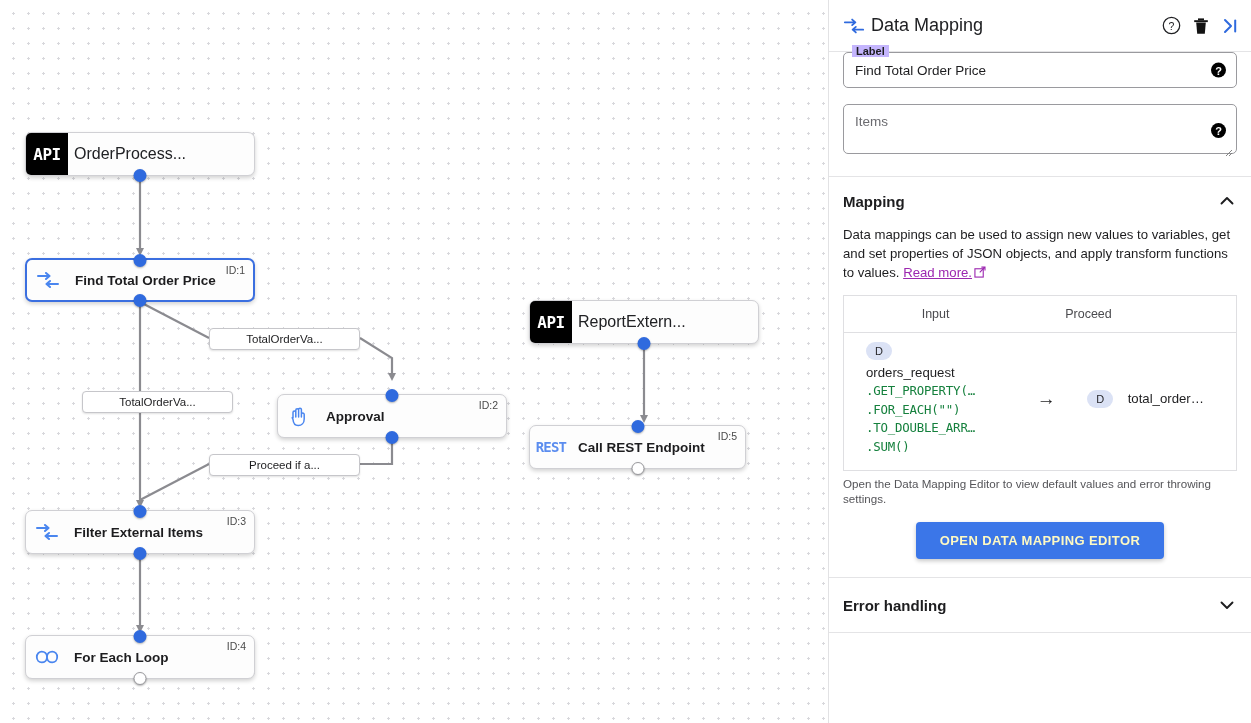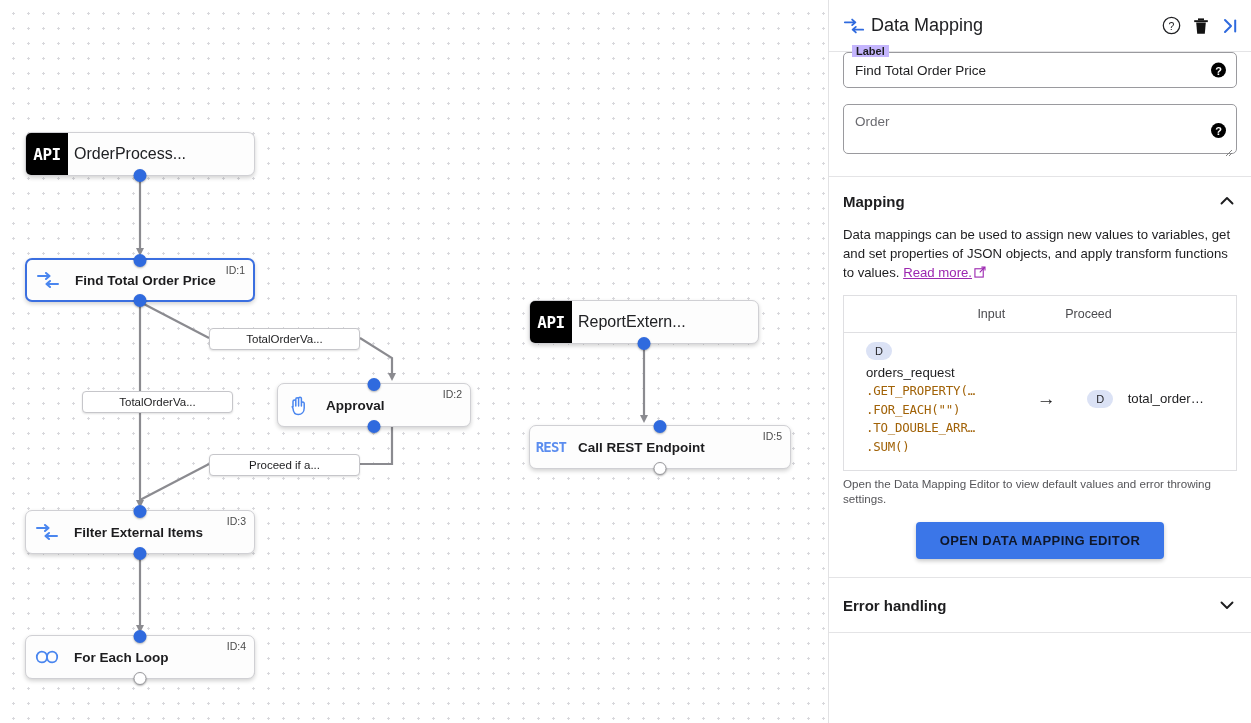--- a/index.html
+++ b/index.html
@@ -127,46 +127,46 @@
     cursor: nwse-resize;
   }
   .divider { height: 1px; background: #e4e4e6; margin: 10px 0 0; }
 
   .desc { font-size: 13.2px; line-height: 19px; color: #1d1d1f; padding: 0 0 12px; }
   .readmore { color: #9c27b0; text-decoration: underline; cursor: pointer; }
   .extlink { display: inline-block; vertical-align: -1px; margin-left: 2px; }
 
   table.maptable { width: 100%; border-collapse: collapse; border: 1px solid #dfdfe2; }
   table.maptable th {
-    text-align: right; font-size: 12.5px; font-weight: 400; color: #4a4a4e;
+    text-align: center; font-size: 12.5px; font-weight: 400; color: #4a4a4e;
     padding: 11px 0 11px 22px; border-bottom: 1px solid #dfdfe2;
   }
   table.maptable th.out { padding-left: 0; text-align: left; }
   table.maptable td { vertical-align: middle; padding: 8px 0 14px 22px; }
   .chip {
     display: inline-flex; align-items: center; justify-content: center;
     min-width: 26px; height: 18px; border-radius: 9px;
     background: #dbe2f5; color: #26262a; font-size: 11px; padding: 0 7px;
   }
   .expr { margin-top: 4px; }
   .expr .v {
     font-size: 13.2px; color: #1d1d1f; line-height: 18px;
     font-family: "Liberation Sans", sans-serif;
   }
   .expr .m {
-    font-size: 12.4px; color: #a16207; line-height: 18.5px;
+    font-size: 12.4px; color: #15803d; line-height: 18.5px;
     font-family: "DejaVu Sans Mono", monospace; letter-spacing: -0.2px;
   }
   .arrowcell { text-align: center; font-size: 19px; color: #1d1d1f; padding: 0; width: 60px; }
   .outcell { white-space: nowrap; }
   .outcell .oname { font-size: 13.2px; color: #1d1d1f; margin-left: 10px; }
   .hint { font-size: 11.6px; color: #555559; padding: 5px 0 0; line-height: 15px; }
   .btnwrap { display: flex; justify-content: center; padding: 16px 0 18px; }
   .btn-primary {
-    background: #3b76e8; color: #0f172a; border: none; border-radius: 4px;
+    background: #3b76e8; color: #fef9c3; border: none; border-radius: 4px;
     font-size: 13px; font-weight: 700; letter-spacing: 0.4px;
     padding: 11px 24px; cursor: pointer;
     box-shadow: 0 2px 4px rgba(0,0,0,0.22);
     font-family: "Liberation Sans", sans-serif;
   }
 </style>
 </head>
 <body>
 
 <div id="app">
@@ -207,21 +207,21 @@
           <path d="M2,4 H13 M10,1 L13.5,4 L10,7" stroke="#4a86ef" stroke-width="2" fill="none" stroke-linecap="round" stroke-linejoin="round"></path>
           <path d="M22,12 H11 M14,9 L10.5,12 L14,15" stroke="#4a86ef" stroke-width="2" fill="none" stroke-linecap="round" stroke-linejoin="round"></path>
         </svg>
       </div>
       <div class="ntitle">Find Total Order Price</div>
       <div class="nid">ID:1</div>
       <div class="port top"></div>
       <div class="port bottom"></div>
     </div>
 
-    <div class="node" style="left:277px; top:383px; width:194px; height:44px;">
+    <div class="node" style="left:277px; top:394px; width:230px; height:44px;">
       <div class="tile glyph">
         <svg width="20" height="22" viewBox="0 0 20 22">
           <path d="M4,13 V7.5a1.4,1.4 0 0 1 2.8,0 M6.8,12 V5.2a1.4,1.4 0 0 1 2.8,0
                    M9.6,12 V4.6a1.4,1.4 0 0 1 2.8,0 V12 M12.4,9.5a1.4,1.4 0 0 1 2.8,0
                    V14c0,4-2.6,6.5-6,6.5S4.3,18.2 4,14.5 L3.2,12.6" stroke="#4a86ef" stroke-width="1.5" fill="#ffffff" stroke-linecap="round" stroke-linejoin="round"></path>
         </svg>
       </div>
       <div class="ntitle">Approval</div>
       <div class="nid">ID:2</div>
       <div class="port top"></div>
@@ -255,21 +255,21 @@
       <div class="port top"></div>
       <div class="port bottom open"></div>
     </div>
 
     <div class="node plain" style="left:529px; top:300px; width:230px; height:44px;">
       <div class="tile api">API</div>
       <div class="ntitle">ReportExtern...</div>
       <div class="port bottom"></div>
     </div>
 
-    <div class="node" style="left:529px; top:425px; width:262px; height:44px;">
+    <div class="node" style="left:529px; top:425px; width:217px; height:44px;">
       <div class="tile rest">REST</div>
       <div class="ntitle">Call REST Endpoint</div>
       <div class="nid">ID:5</div>
       <div class="port top"></div>
       <div class="port bottom open"></div>
     </div>
 
     <div class="edge-label" style="left:209px; top:328px; width:151px;">TotalOrderVa...</div>
     <div class="edge-label" style="left:82px; top:391px; width:151px;">TotalOrderVa...</div>
     <div class="edge-label" style="left:209px; top:454px; width:151px;">Proceed if a...</div>
@@ -308,21 +308,21 @@
 
     <div class="section">
 
       <div class="field">
         <span class="flabel">Label</span>
         <span class="fval">Find Total Order Price</span>
         <span class="qmark">?</span>
       </div>
 
       <div class="field notes" style="margin-top:16px;">
-        <span class="fph">Order</span>
+        <span class="fph">Items</span>
         <span class="qmark">?</span>
         <span class="resize-grip">
           <svg width="8" height="8" viewBox="0 0 8 8">
             <path d="M7,1 L1,7 M7,4 L4,7" stroke="#777" stroke-width="0.9"></path>
           </svg>
         </span>
       </div>
     </div>
 
     <div class="divider" style="margin-top:18px;"></div>

